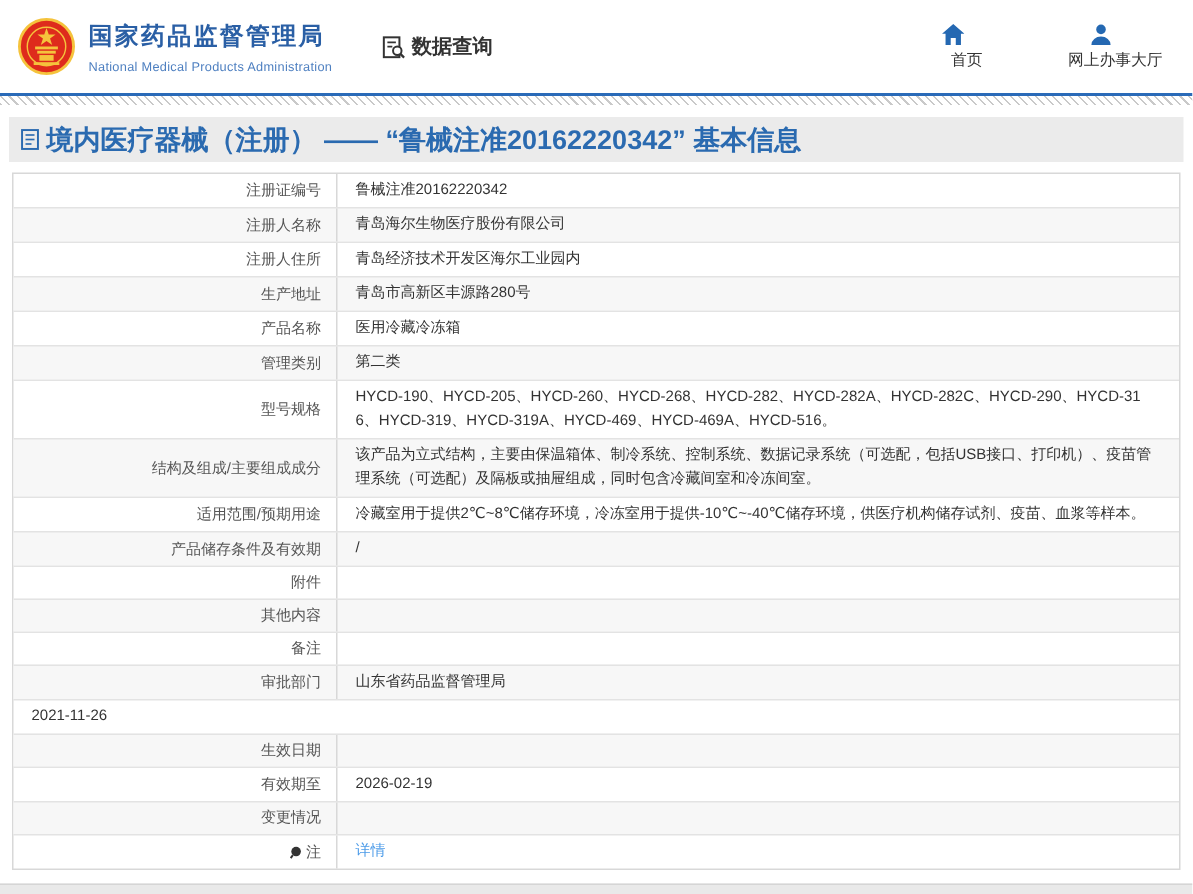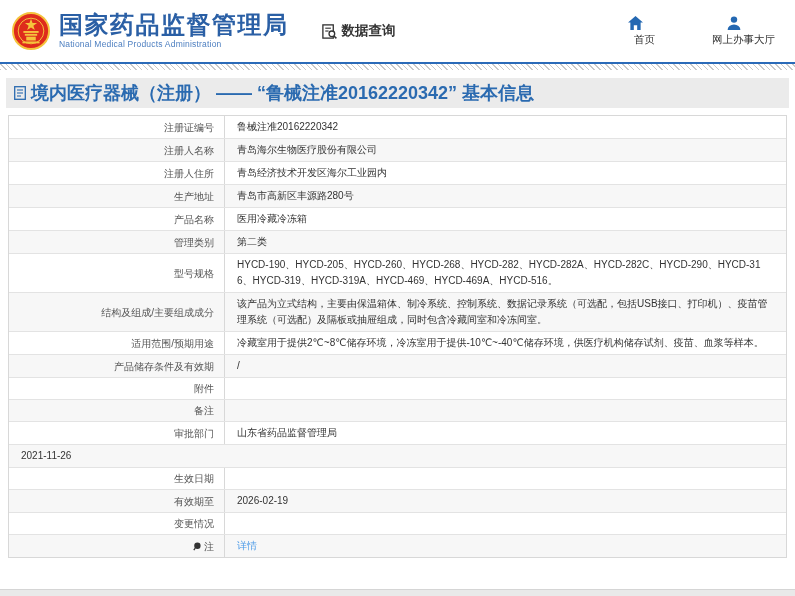--- a/index.html
+++ b/index.html
@@ -3,21 +3,21 @@
 <meta charset="utf-8">
 <style>
   * { margin:0; padding:0; box-sizing:border-box; }
   html,body { width:795px; height:596px; overflow:hidden; background:#fff;
     font-family:"Liberation Sans","DejaVu Sans",sans-serif; }
 
   
   .header { height:62px; display:flex; align-items:center; padding:0 12px; background:#fff; }
   .logo { display:flex; align-items:center; gap:9px; }
   .emblem { width:38px; height:42px; flex:0 0 auto; }
-  .logo-text .cn { font-size:24px; font-weight:bold; color:#2a5fa5; letter-spacing:1.5px; line-height:24px; }
+  .logo-text .cn { font-size:16px; font-weight:bold; color:#2a5fa5; letter-spacing:1.5px; line-height:24px; }
   .logo-text .en { font-size:8.5px; color:#4d7fc0; letter-spacing:.2px; margin-top:2px; }
   .nav-query { display:flex; align-items:center; gap:4px; margin-left:32px; cursor:pointer; }
   .nav-query .lbl { font-size:13.5px; color:#333; font-weight:bold; }
   .header-links { margin-left:auto; display:flex; gap:38px; padding-right:8px; }
   .hlink { display:flex; flex-direction:column; align-items:center; gap:3px; cursor:pointer; }
   .hlink .lbl { font-size:10.5px; color:#333;margin-left:19px; }
 
   .blue-rule { height:2px; background:#2a6ab8; }
   .hatch { height:6px;
     background:repeating-linear-gradient(45deg,#c9c9c9 0 1px,#ffffff 1px 4px); }
@@ -148,20 +148,24 @@
     </div>
     <div class="row">
       <div class="cell-label">产品储存条件及有效期</div>
       <div class="cell-value">/</div>
     </div>
     <div class="row">
       <div class="cell-label">附件</div>
       <div class="cell-value"></div>
     </div>
     <div class="row">
+      <div class="cell-label">其他内容</div>
+      <div class="cell-value"></div>
+    </div>
+    <div class="row">
       <div class="cell-label">备注</div>
       <div class="cell-value"></div>
     </div>
     <div class="row">
       <div class="cell-label">审批部门</div>
       <div class="cell-value">山东省药品监督管理局</div>
     </div>
     <div class="row">
       <div class="cell-value">2021-11-26</div>
     </div>

